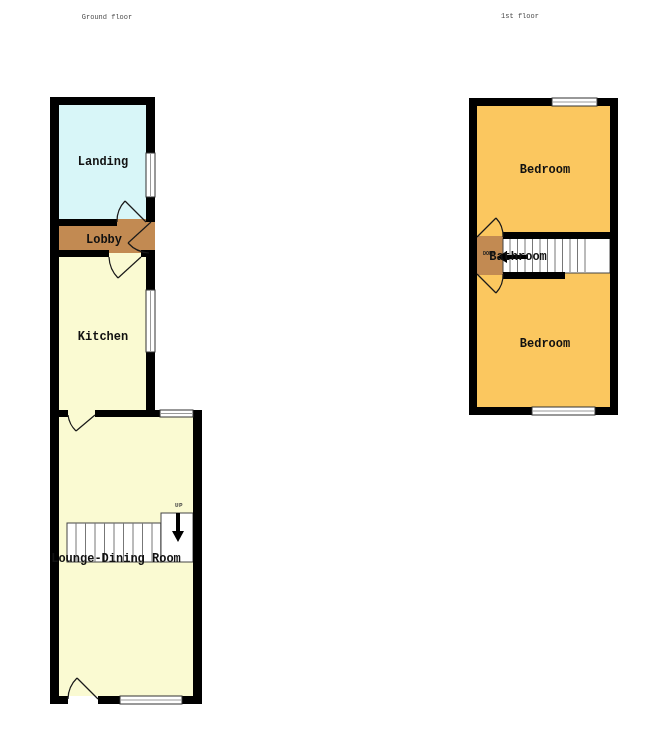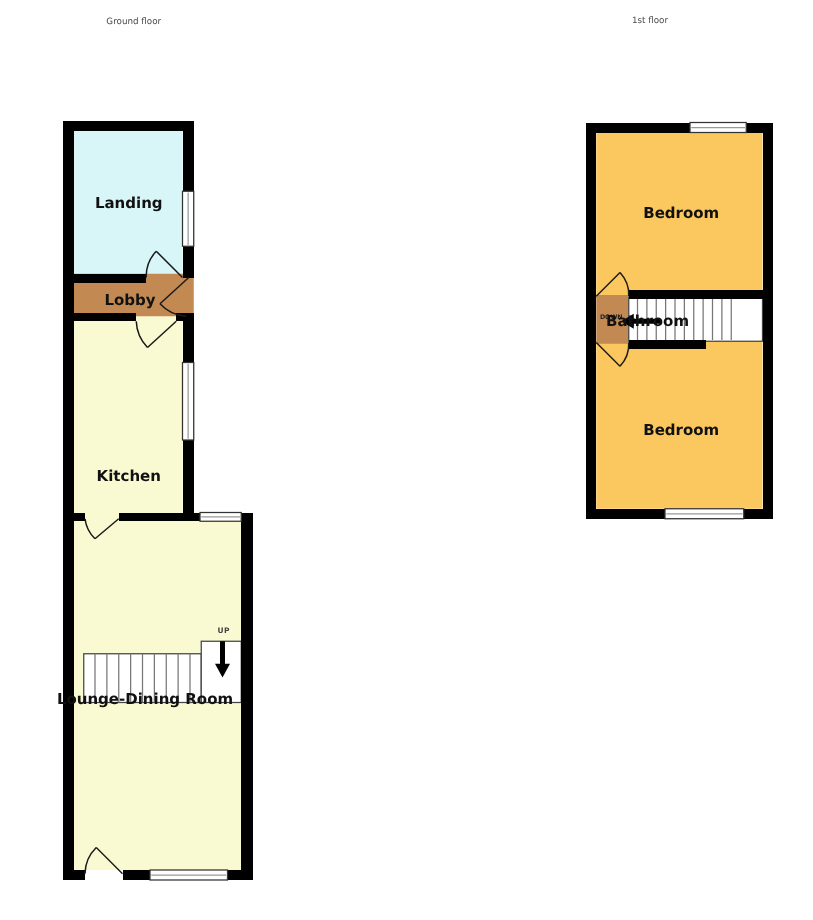--- a/index.html
+++ b/index.html
@@ -1,18 +1,18 @@
 <!DOCTYPE html>
 <html><head>
 <meta charset="utf-8">
 <style>
   html,body{margin:0;padding:0;}
   body{width:650px;height:736px;background:#ffffff;font-family:"DejaVu Sans",sans-serif;position:relative;overflow:hidden;}
   #plan-canvas{position:absolute;left:0;top:0;}
-  .label{position:absolute;transform:translate(-50%,-50%);white-space:nowrap;color:#111;pointer-events:none;}
+  .label{position:absolute;transform:translate(-50%,-50%);white-space:nowrap;color:#111;pointer-events:none;font-family:Liberation Mono, monospace;}
   .floor-title{font-size:7px;color:#4a4a4a;font-weight:normal;}
   .room-label{font-size:12px;font-weight:bold;color:#111;}
   .stair-label{font-size:6px;color:#444;font-weight:bold;letter-spacing:.3px;}
   .stair-label-tiny{font-size:5px;color:#222;font-weight:bold;}
 </style>
 </head>
 <body>
 
 <svg id="plan-canvas" width="650" height="736" viewBox="0 0 650 736">
 
@@ -160,20 +160,20 @@
       </g>
     </g>
   </g>
 </svg>
 
 <div class="label floor-title" style="left:107px;top:17px;">Ground floor</div>
 <div class="label floor-title" style="left:520px;top:16px;">1st floor</div>
 
 <div class="label room-label" style="left:103px;top:162px;">Landing</div>
 <div class="label room-label" style="left:104px;top:240px;">Lobby</div>
-<div class="label room-label" style="left:103px;top:337px;margin-top:44px;">Kitchen</div>
+<div class="label room-label" style="left:103px;top:337px;">Kitchen</div>
 <div class="label room-label" style="left:116px;top:559px;">Lounge-Dining Room</div>
 <div class="label stair-label" style="left:179px;top:505px;">UP</div>
 
 <div class="label room-label" style="left:545px;top:170px;">Bedroom</div>
 <div class="label stair-label-tiny" style="left:489px;top:254px;">DOWN</div>
 <div class="label room-label" style="left:518px;top:257px;">Bathroom</div>
 <div class="label room-label" style="left:545px;top:344px;">Bedroom</div>
 
 </body></html>

